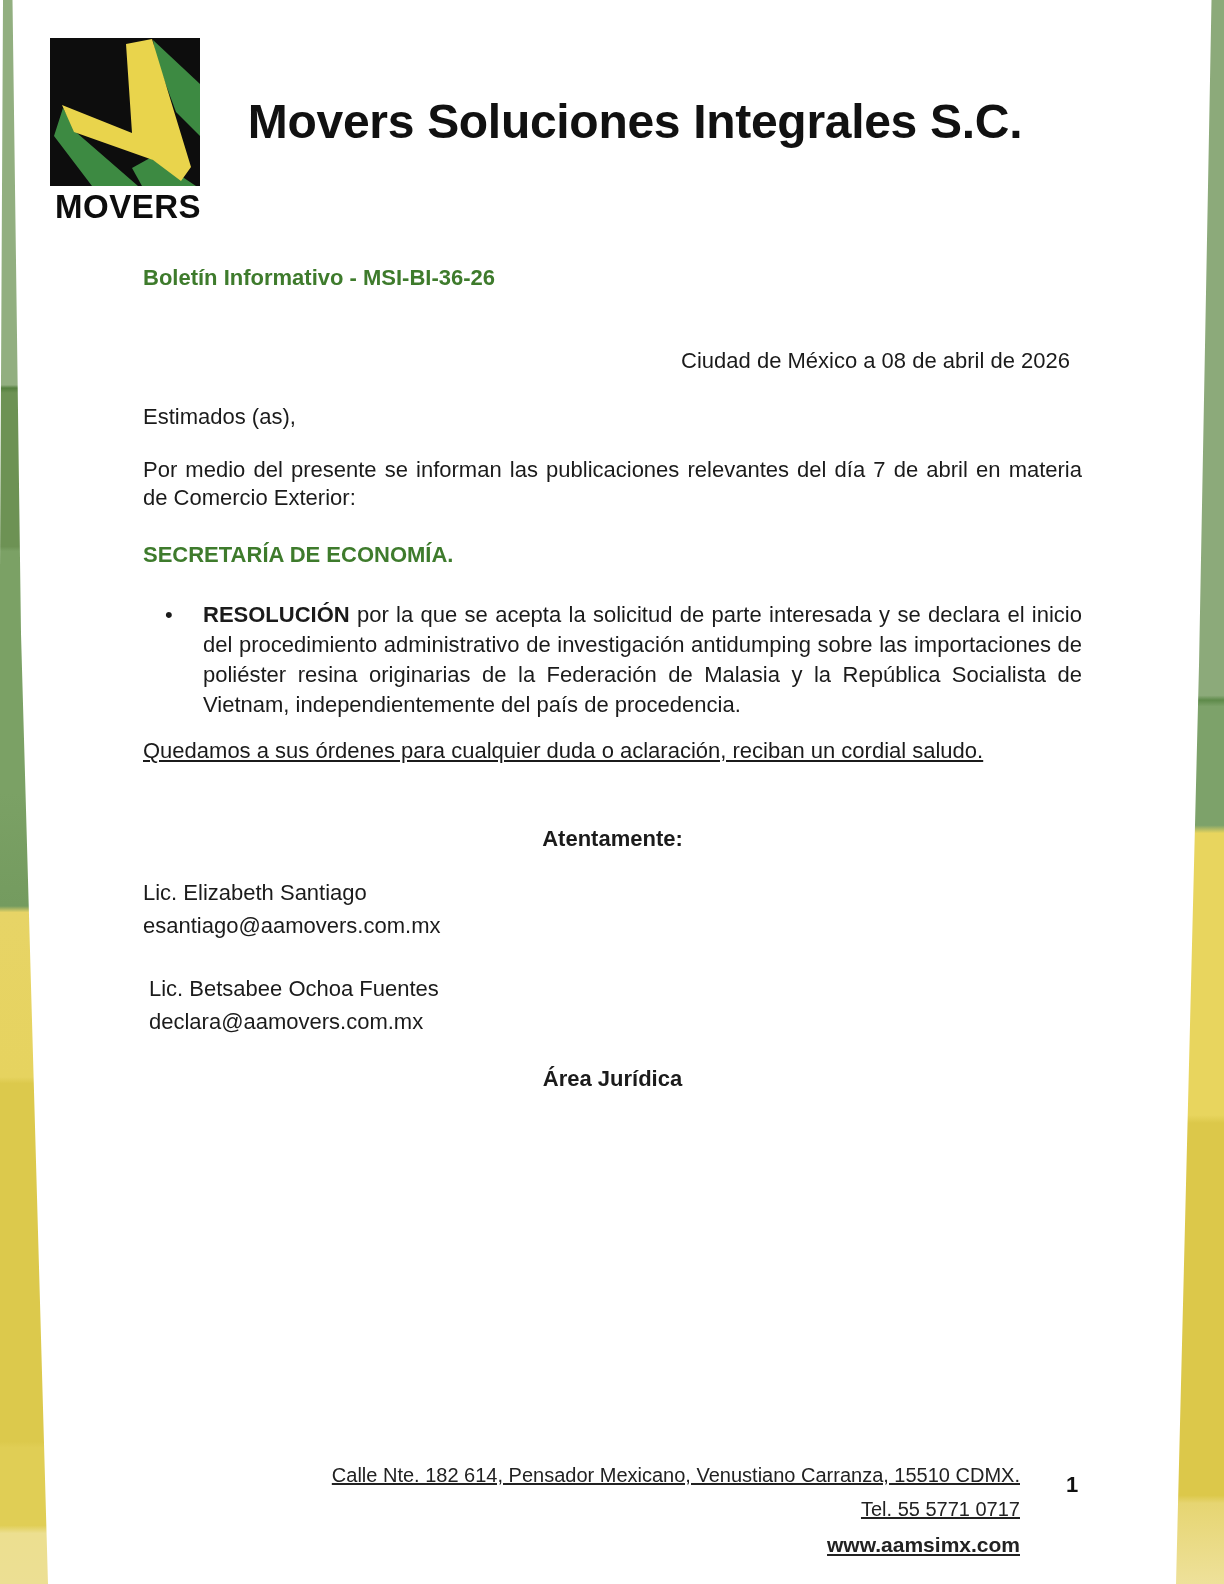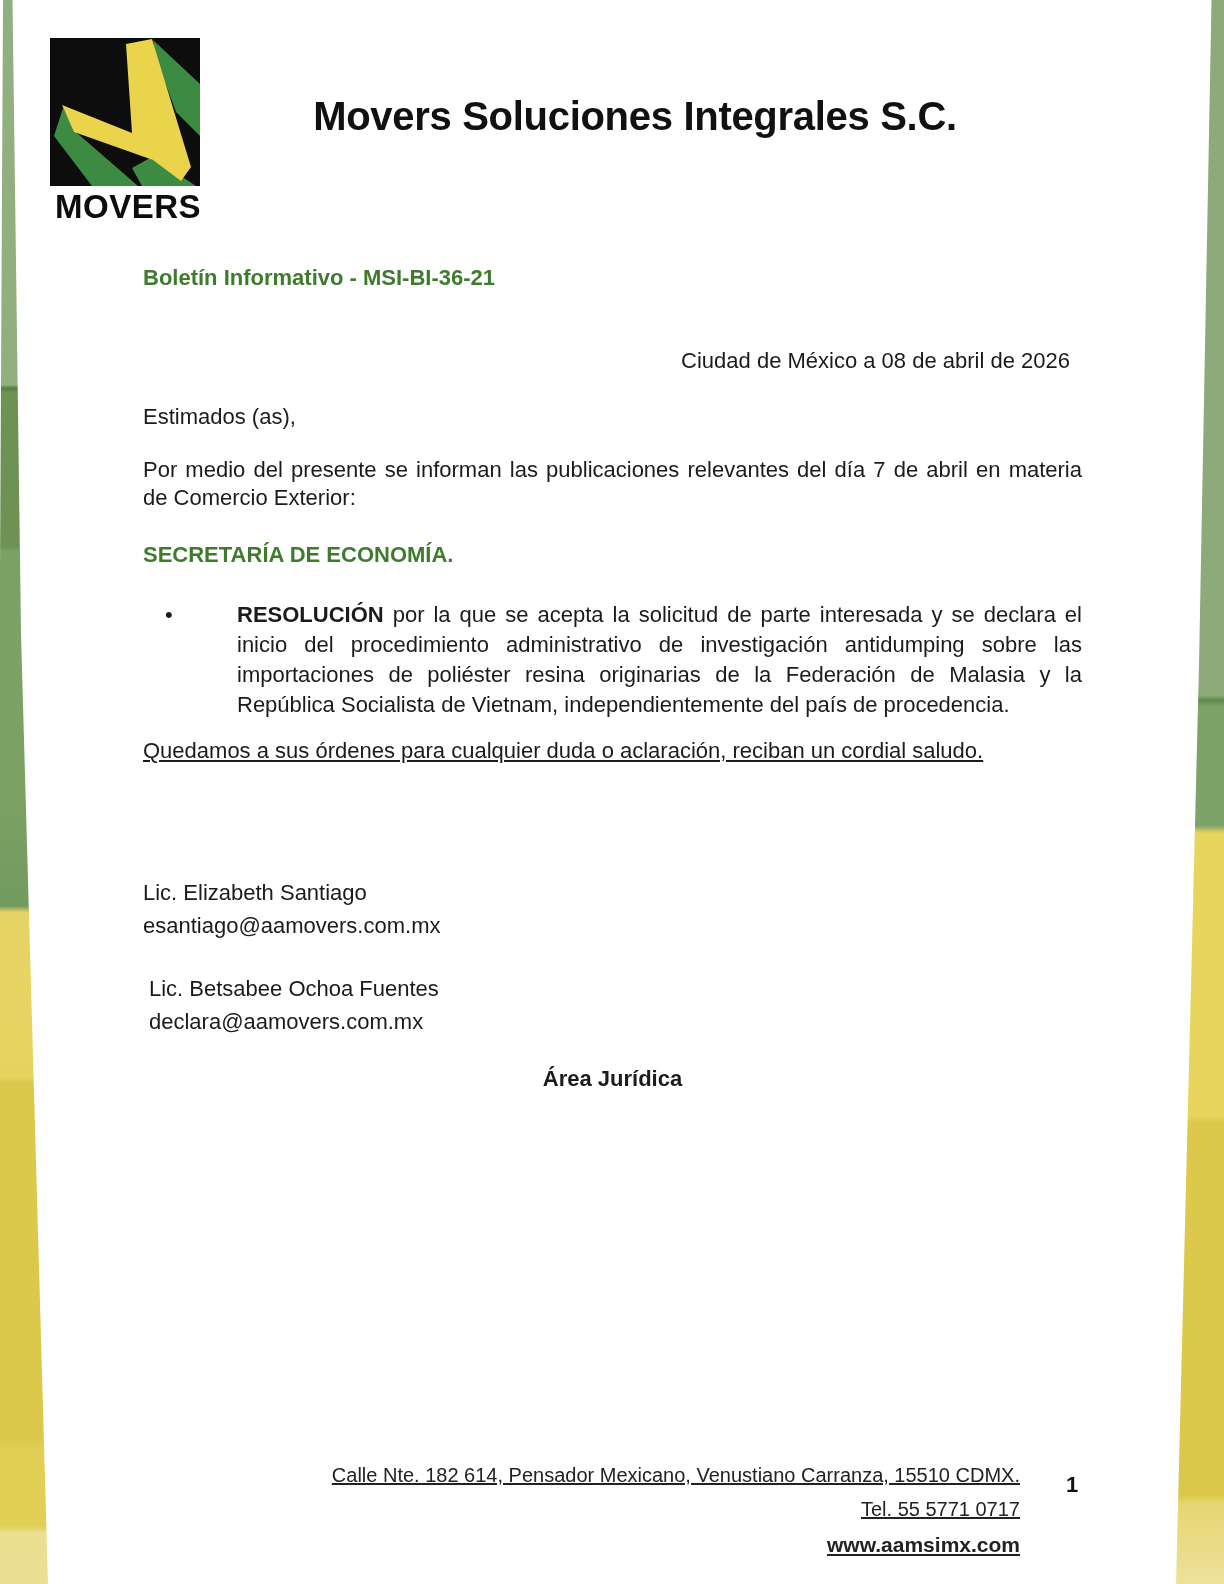--- a/index.html
+++ b/index.html
@@ -42,35 +42,35 @@
   
   .logo { position:absolute; left:48px; top:38px; width:160px; }
   .logo svg { display:block; width:150px; height:148px; margin-left:2px; }
   .logo-word {
     font-weight:bold; font-size:33px; letter-spacing:0.5px;
     color:#0d0d0d; text-align:center; width:160px; margin-top:2px;
     white-space:nowrap;
   }
   .doc-title {
     position:absolute; left:46px; right:0; top:94px;
-    text-align:center; font-size:40px; font-weight:bold;
+    text-align:center; font-size:48px; font-weight:bold;
     letter-spacing:-0.3px; color:#111111; white-space:nowrap;
   }
 
   
   .block { position:absolute; left:143px; right:142px; font-size:22px; line-height:29px; }
   .green-head { font-weight:bold; color:#3e7b2c; }
   .right-align { text-align:right; padding-right:12px;margin-top:28px; }
   .justify { text-align:justify; }
   .center { text-align:center; }
   .bold { font-weight:bold; }
 
   .bullet-row { display:flex; line-height:30px; }
   .bullet-marker { width:60px; padding-left:22px; flex:0 0 60px; }
-  .bullet-body { flex:1; text-align:justify;margin-left:34px; }
+  .bullet-body { flex:1; text-align:justify; }
 
   .sig-line { line-height:33px; }
 
   
   .footer-block {
     position:absolute; left:143px; width:877px;
     text-align:right; font-size:20px; line-height:34px; color:#222222;text-decoration:underline;
   }
   .page-number {
     position:absolute; left:1056px; top:1472px; width:32px;
@@ -91,37 +91,38 @@
       <polygon points="103,2 150,46 150,98 126,74 106,20" fill="#3d8a42"></polygon>
       <polygon points="13,70 27,95 88,148 42,148 4,98" fill="#3d8a42"></polygon>
       <polygon points="100,120 134,140 146,148 92,148 82,130" fill="#3d8a42"></polygon>
       <polygon points="12,67 82,95 76,6 102,1 141,129 131,143 103,122 24,94" fill="#e9d44c"></polygon>
     </svg>
     <div class="logo-word">MOVERS</div>
   </div>
 
   <div class="doc-title">Movers Soluciones Integrales S.C.</div>
 
-  <div class="block green-head" style="top:263px;">Boletín Informativo - MSI-BI-36-21</div>
+  <div class="block green-head" style="top:263px;">Boletín Informativo - MSI-BI-36-26</div>
 
   <div class="block right-align" style="top:318px;">Ciudad de México a 08 de abril de 2026</div>
 
   <div class="block" style="top:402px;">Estimados (as),</div>
 
   <div class="block justify" style="top:456px; line-height:28px;">Por medio del presente se informan las publicaciones relevantes del día 7 de abril en materia de Comercio Exterior:</div>
 
   <div class="block green-head" style="top:540px;">SECRETARÍA DE ECONOMÍA.</div>
 
   <div class="block bullet-row" style="top:600px;">
     <span class="bullet-marker">•</span>
     <span class="bullet-body"><span class="bold">RESOLUCIÓN</span><span> por la que se acepta la solicitud de parte interesada y se declara el inicio del procedimiento administrativo de investigación antidumping sobre las importaciones de poliéster resina originarias de la Federación de Malasia y la República Socialista de Vietnam, independientemente del país de procedencia.</span></span>
   </div>
 
   <div class="block" style="top:736px;text-decoration:underline;">Quedamos a sus órdenes para cualquier duda o aclaración, reciban un cordial saludo.</div>
 
+  <div class="block center bold" style="top:824px;">Atentamente:</div>
 
   <div class="block" style="top:876px;">
     <div class="sig-line">Lic. Elizabeth Santiago</div>
     <div class="sig-line">esantiago@aamovers.com.mx</div>
   </div>
 
   <div class="block" style="top:972px;margin-left:6px;">
     <div class="sig-line">Lic. Betsabee Ochoa Fuentes</div>
     <div class="sig-line">declara@aamovers.com.mx</div>
   </div>

